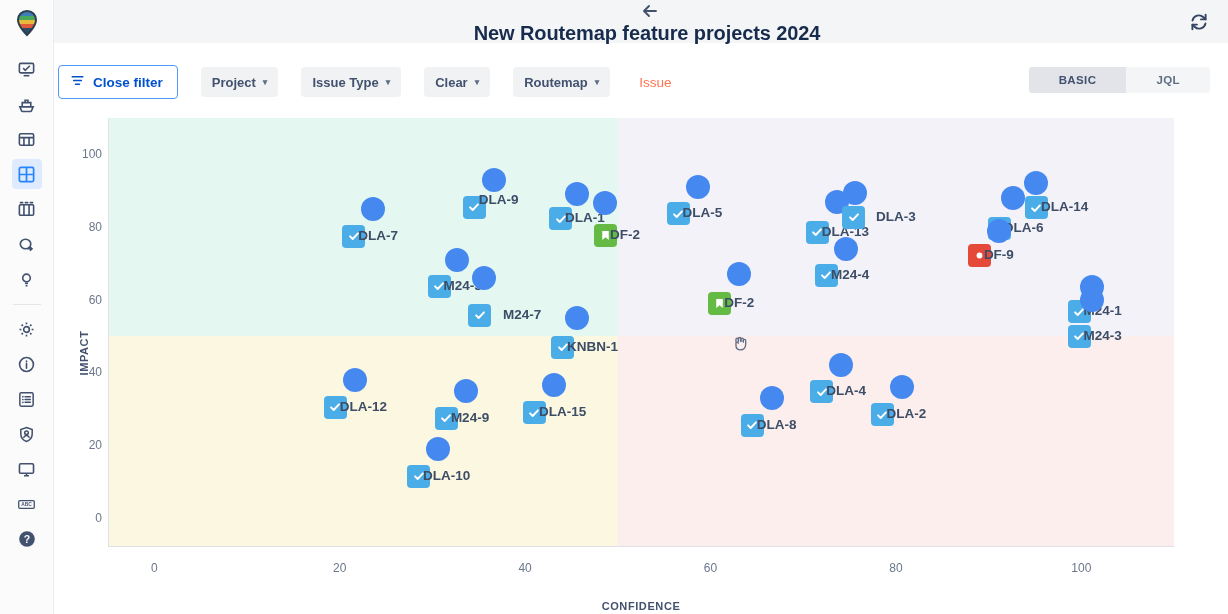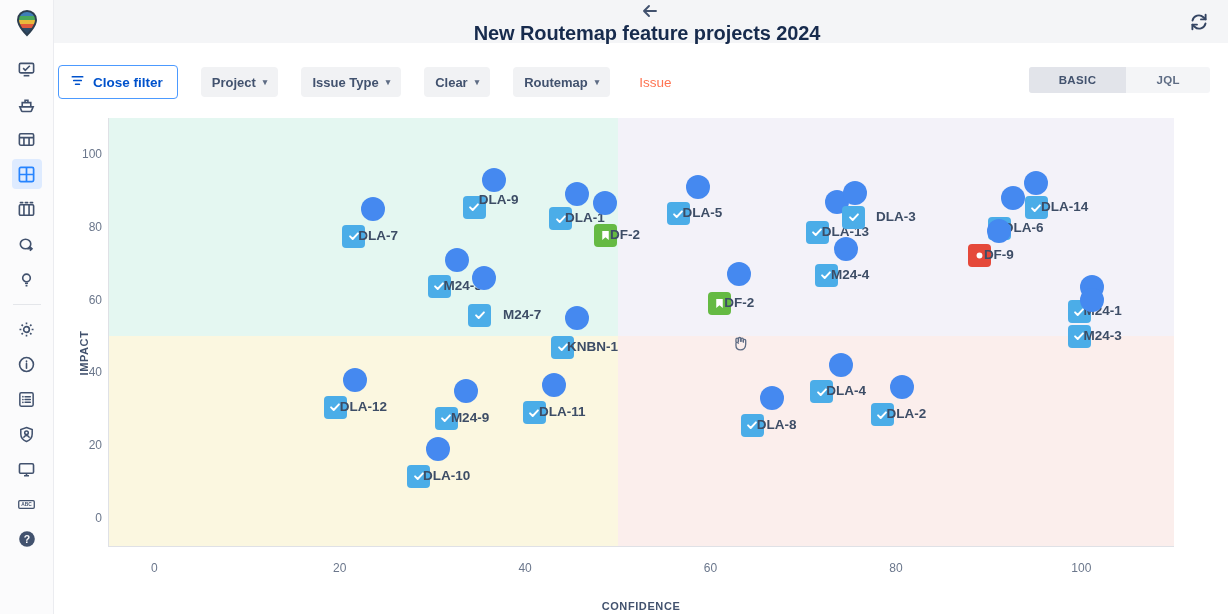--- a/index.html
+++ b/index.html
@@ -445,21 +445,21 @@
             <path d="M3.5 8.4l3 3 6-6.4"></path>
           </svg>
         </div>
         <div class="label" style="left: 341.878px; top: 291.669px;">M24-9</div>
         <div class="dot" style="left: 444.939px; top: 267.216px; background: rgb(69, 137, 240);"></div>
         <div class="badge task" style="left: 413.939px; top: 283.216px;">
           <svg width="14" height="14" viewBox="0 0 16 16" fill="none" stroke="#fff" stroke-width="2.2" stroke-linecap="round" stroke-linejoin="round">
             <path d="M3.5 8.4l3 3 6-6.4"></path>
           </svg>
         </div>
-        <div class="label" style="left: 429.939px; top: 286.216px;">DLA-11</div>
+        <div class="label" style="left: 429.939px; top: 286.216px;">DLA-15</div>
         <div class="dot" style="left: 329.07px; top: 330.839px; background: rgb(69, 137, 240);"></div>
         <div class="badge task" style="left: 298.07px; top: 346.839px;">
           <svg width="14" height="14" viewBox="0 0 16 16" fill="none" stroke="#fff" stroke-width="2.2" stroke-linecap="round" stroke-linejoin="round">
             <path d="M3.5 8.4l3 3 6-6.4"></path>
           </svg>
         </div>
         <div class="label" style="left: 314.07px; top: 349.839px;">DLA-10</div>
         <div class="dot" style="left: 662.774px; top: 279.941px; background: rgb(69, 137, 240);"></div>
         <div class="badge task" style="left: 631.774px; top: 295.941px;">
           <svg width="14" height="14" viewBox="0 0 16 16" fill="none" stroke="#fff" stroke-width="2.2" stroke-linecap="round" stroke-linejoin="round">

